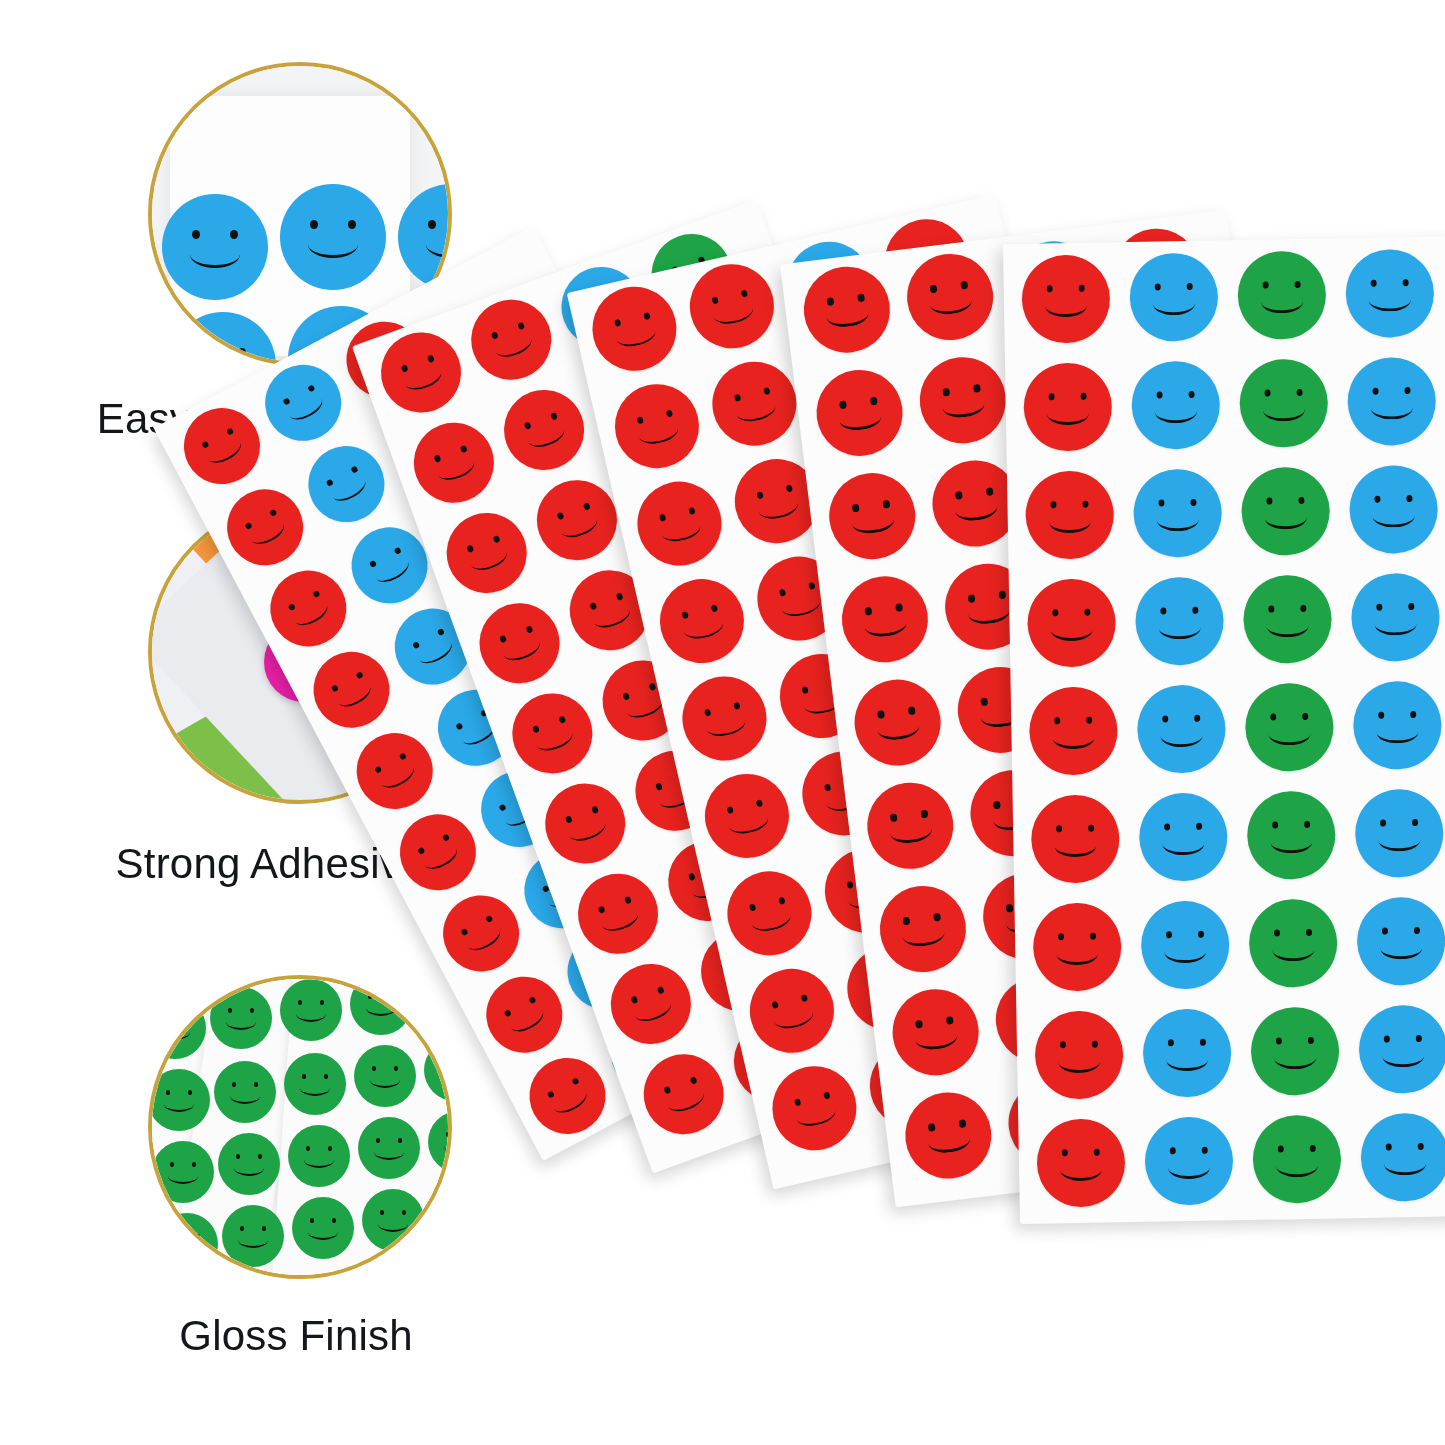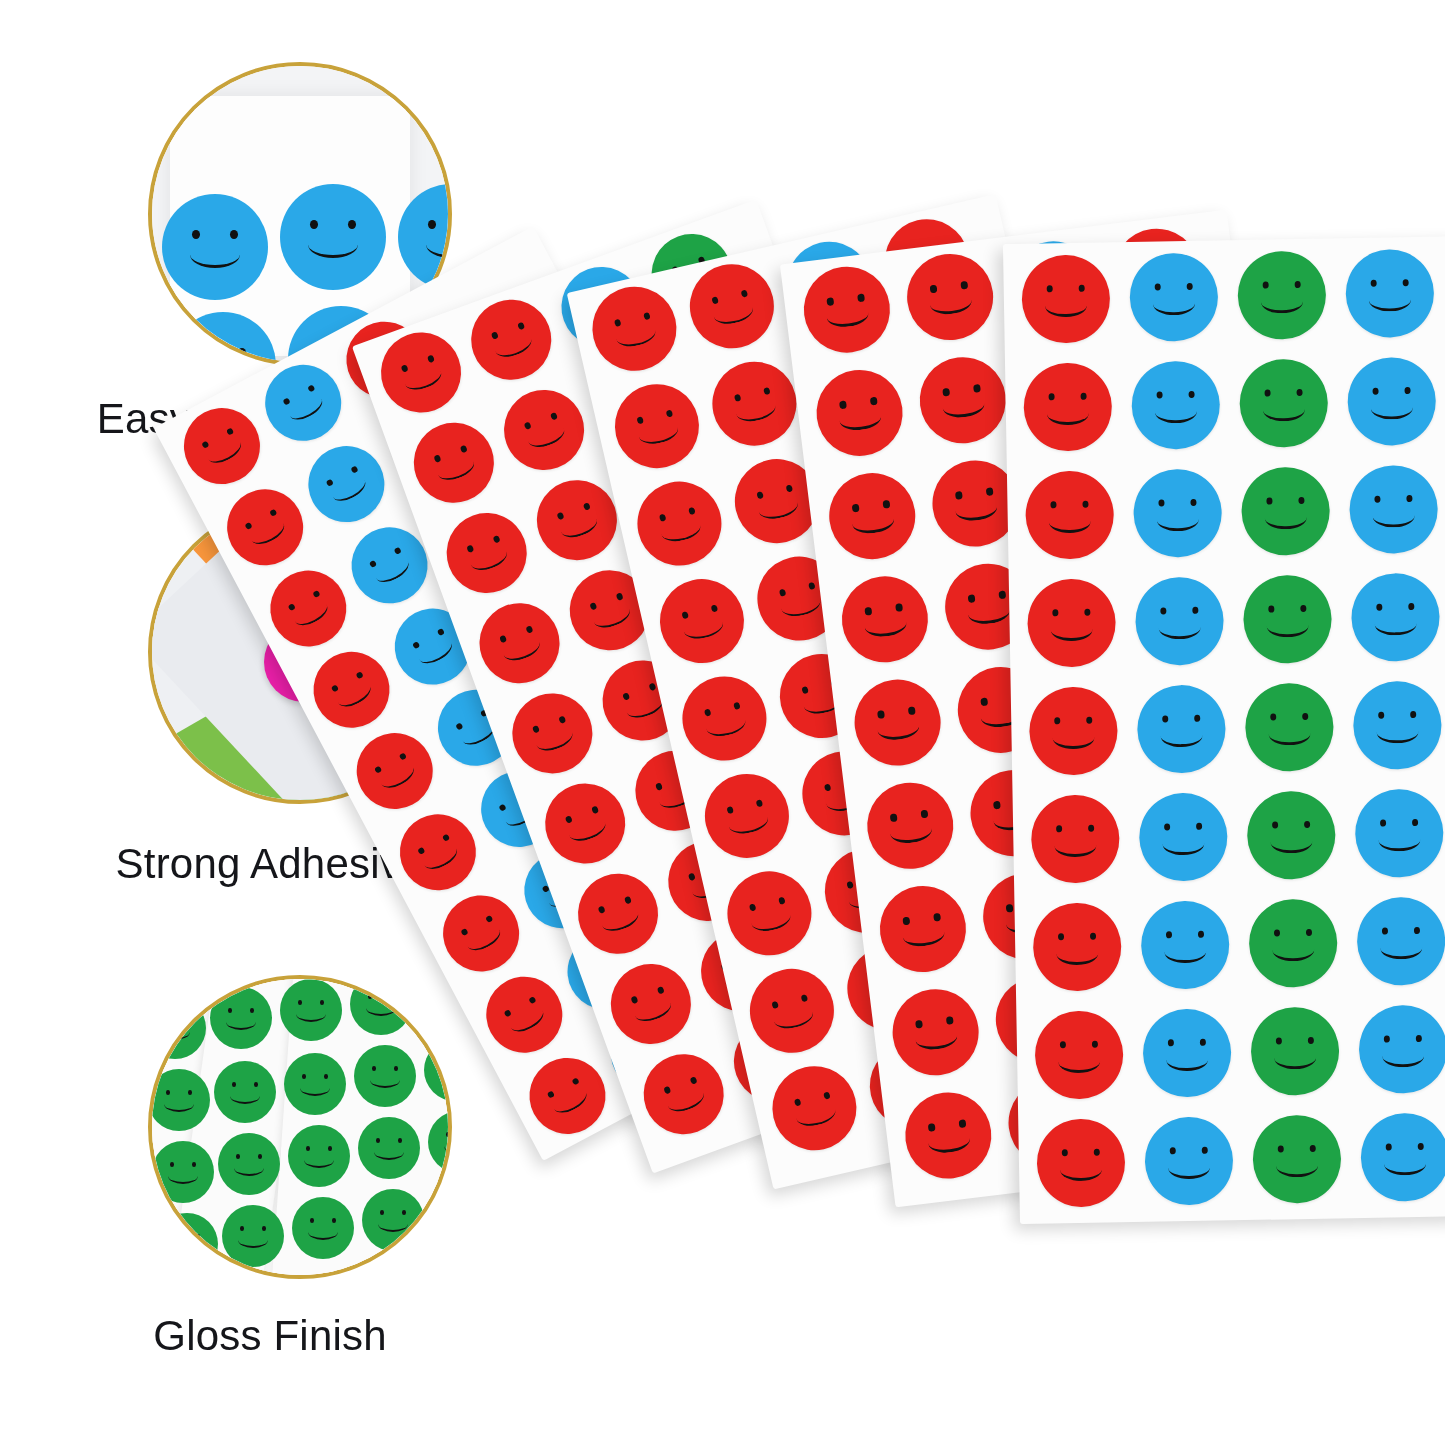--- a/index.html
+++ b/index.html
@@ -311,21 +311,21 @@
               <div class="eye" style="width: 4.65px; height: 5.3475px; left: 39.835px; top: 21.08px;"></div>
               <div class="mouth" style="width: 29.76px; height: 16.12px; left: 16.12px; top: 27.28px; border-bottom-width: 2.17px;"></div>
             </div>
             <div class="smiley" style="width: 62px; height: 62px; left: 280px; top: 204px; background: rgb(30, 163, 70);">
               <div class="eye" style="width: 4.65px; height: 5.3475px; left: 17.515px; top: 21.08px;"></div>
               <div class="mouth" style="width: 29.76px; height: 16.12px; left: 16.12px; top: 27.28px; border-bottom-width: 2.17px;"></div>
             </div>
           </div>
       </div>
     </div>
-    <div class="feature-caption" style="top:1312px;">Gloss Finish</div>
+    <div class="feature-caption" style="top:1312px;margin-left:26px;">Gloss Finish</div>
   </div>
 
 </div>
 
 <div class="fan">
   <div class="sheet" id="sheet1" style="left: 18px; top: 20px; width: 430px; height: 830px; transform: rotate(-28deg); transform-origin: 50% 100%;">
       <div class="dot-grid">
         <div class="smiley" style="width: 76px; height: 76px; left: 14px; top: 10px; background: rgb(232, 35, 31); box-shadow: rgba(0, 0, 0, 0.1) 0px 1px 3px;">
           <div class="eye" style="width: 5.7px; height: 6.555px; left: 21.47px; top: 25.84px;"></div>
           <div class="eye" style="width: 5.7px; height: 6.555px; left: 48.83px; top: 25.84px;"></div>

